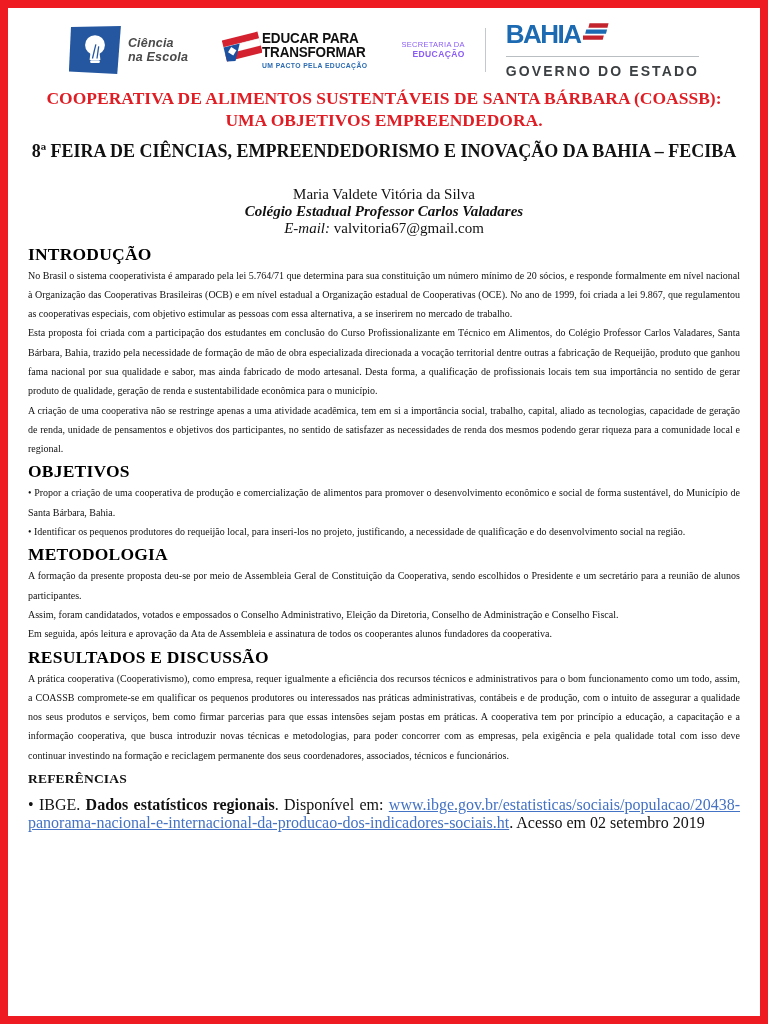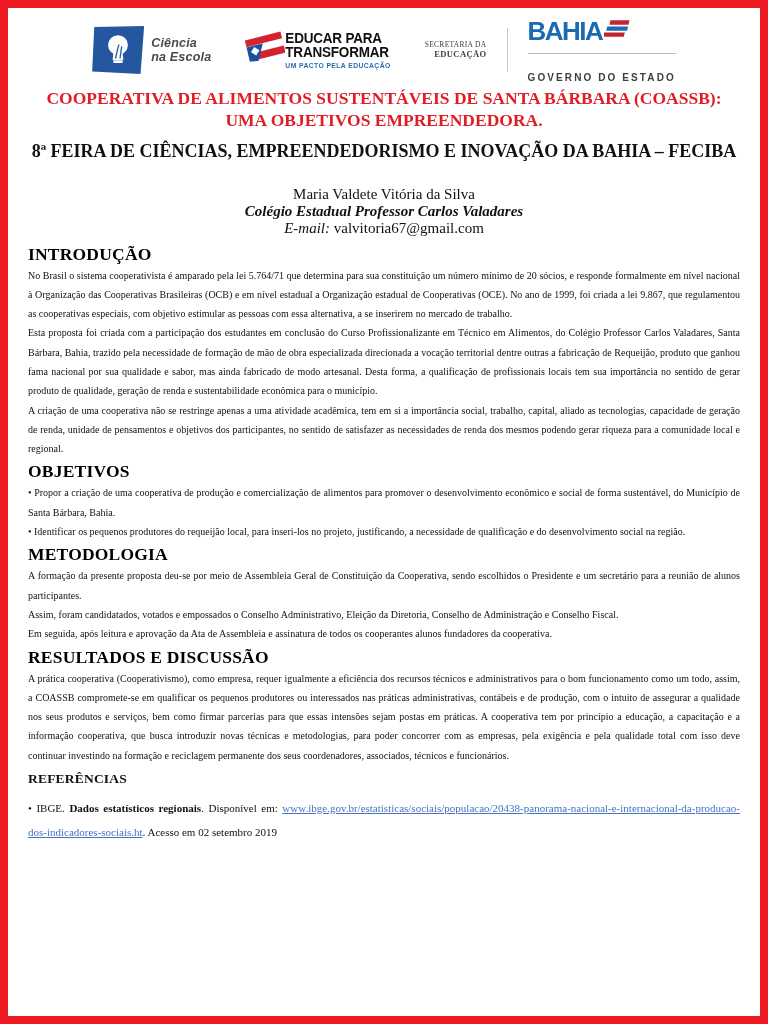--- a/index.html
+++ b/index.html
@@ -30,32 +30,32 @@
     font-size: 12.5px; line-height: 1.15; letter-spacing: .2px;
   }
   .logo-educar { display: flex; align-items: center; }
   .educar-text .big {
     font-weight: bold; color: #101010; font-size: 13.5px; line-height: 1.02;
     letter-spacing: -0.2px; transform: scaleY(1.15); transform-origin: left center;
   }
   .educar-text .tagline {
     color: #2b6bb3; font-weight: bold; font-size: 6.8px; letter-spacing: .4px; margin-top: 3px;
   }
-  .logo-secretaria { text-align: right; color: #404040; line-height: 1.2; font-family: Liberation Serif, serif; }
+  .logo-secretaria { text-align: right; color: #8b5cf6; line-height: 1.2; }
   .logo-secretaria .l1 { font-size: 7.5px; letter-spacing: .3px; }
   .logo-secretaria .l2 { font-size: 8.5px; font-weight: bold; letter-spacing: .4px; }
   .logo-divider { width: 1px; height: 44px; background: #c3c8cc; margin: 0 -14px; }
   .logo-bahia { display: flex; flex-direction: column; }
   .bahia-top { display: flex; align-items: center; gap: 2px; }
   .bahia-name {
     color: #1b6ab2; font-weight: bold; font-size: 26px; letter-spacing: -1.5px; line-height: 1;
   }
   .bahia-bottom {
-    border-top: 1.5px solid #b9bec2; margin-top: 9px; padding-top: 18px;
-    color: #3c4043; font-size: 10px; letter-spacing: 2.1px; font-weight: bold; white-space: nowrap;
+    border-top: 1.5px solid #b9bec2; margin-top: 9px; padding-top: 6px;
+    color: #3c4043; font-size: 14px; letter-spacing: 2.1px; font-weight: bold; white-space: nowrap;
   }
   
   .doc-title {
     margin-top: 10px; text-align: center;
     color: #e01d24; font-weight: bold; font-size: 17.5px; line-height: 1.25;
   }
   .doc-event {
     margin-top: 9px; text-align: center; font-weight: bold; font-size: 18px;
   }
   .author-block { margin-top: 24px; text-align: center; font-size: 15px; line-height: 1.15; }
@@ -64,21 +64,21 @@
   
   .body-text { margin-top: 6px; }
   h2.sec {
     font-size: 17.5px; font-weight: bold; color: #000; margin: 3px 0 1px 0; letter-spacing: .2px;
   }
   p.para {
     font-size: 10px; line-height: 19.3px; text-align: justify; color: #111;
   }
   
   h3.refs-heading { font-size: 13.5px; font-weight: bold; margin: 6px 0 2px 0; letter-spacing: .2px; }
-  .ref-entry { font-size: 11px; line-height: 24px; text-align: justify; margin-top: 9px; }
+  .ref-entry { font-size: 16px; line-height: 18px; text-align: justify; margin-top: 9px; }
   .ref-entry b { font-weight: bold; }
   .ref-link { color: #4472c4; text-decoration: underline; cursor: pointer; }
 </style>
 </head>
 <body>
 
 <div class="page">
 
   <div class="logo-row">
 

